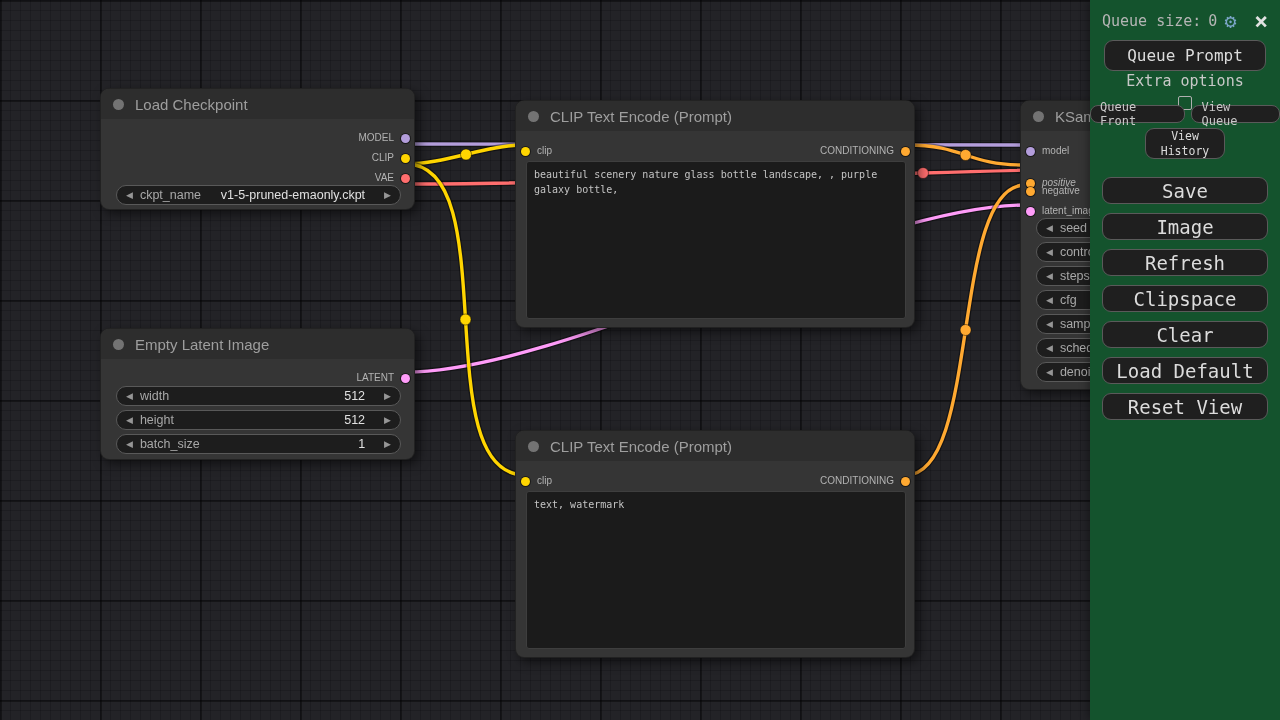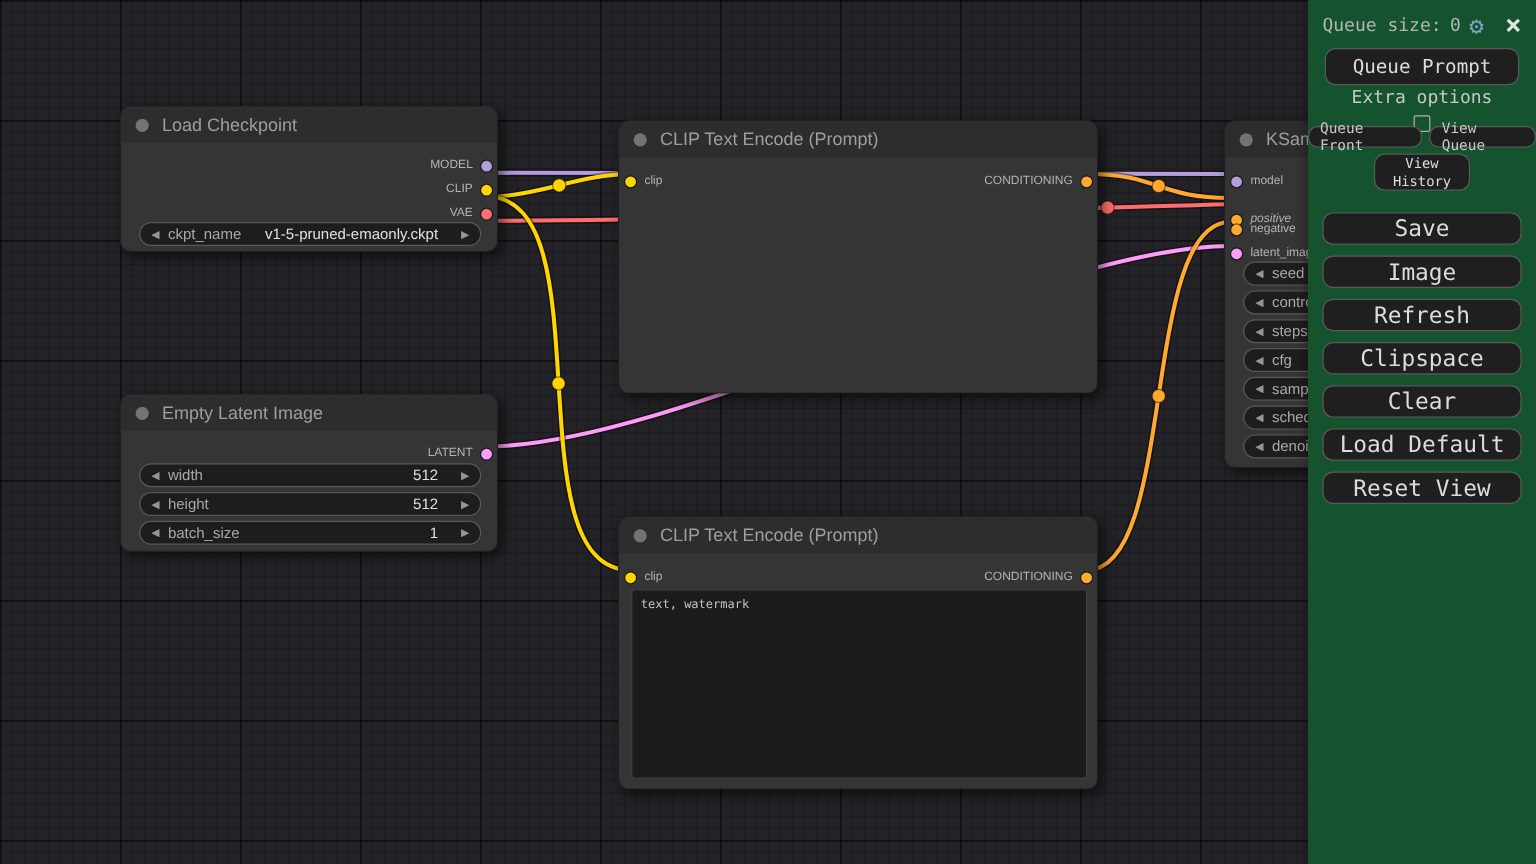--- a/index.html
+++ b/index.html
@@ -159,20 +159,21 @@
       <span>CLIP Text Encode (Prompt)</span>
     </div>
     <div class="slot in" style="top:35px;">
       <span class="dot" style="background: rgb(255, 213, 0);"></span>
       <span>clip</span>
     </div>
     <div class="slot out" style="top:35px;">
       <span>CONDITIONING</span>
       <span class="dot" style="background: rgb(255, 169, 49);"></span>
     </div>
+    <div class="textarea" style="left:10px;top:60px;width:380px;height:158px;">beautiful scenery nature glass bottle landscape, , purple galaxy bottle,</div>
   </div>
 
   <div class="node" style="left:1020px;top:100px;width:315px;height:290px;">
     <div class="node-title">
       <span class="collapse-dot"></span>
       <span>KSampler</span>
     </div>
     <div class="slot in" style="top:35px;">
       <span class="dot" style="background: rgb(179, 157, 219);"></span>
       <span>model</span>

